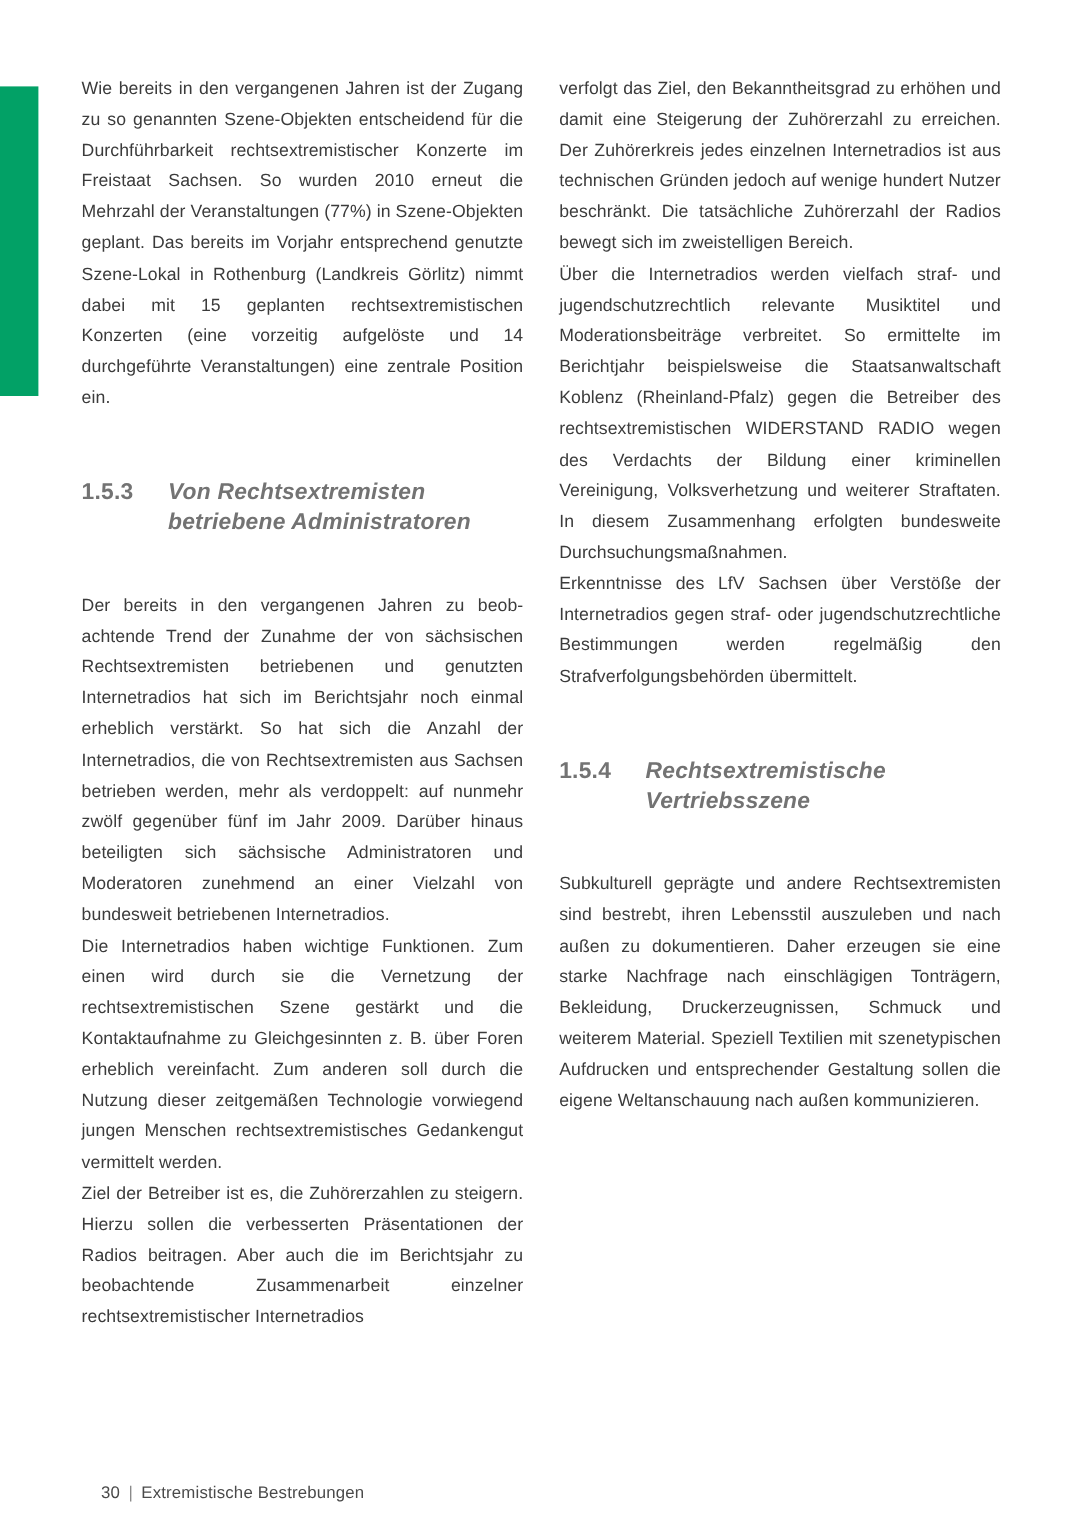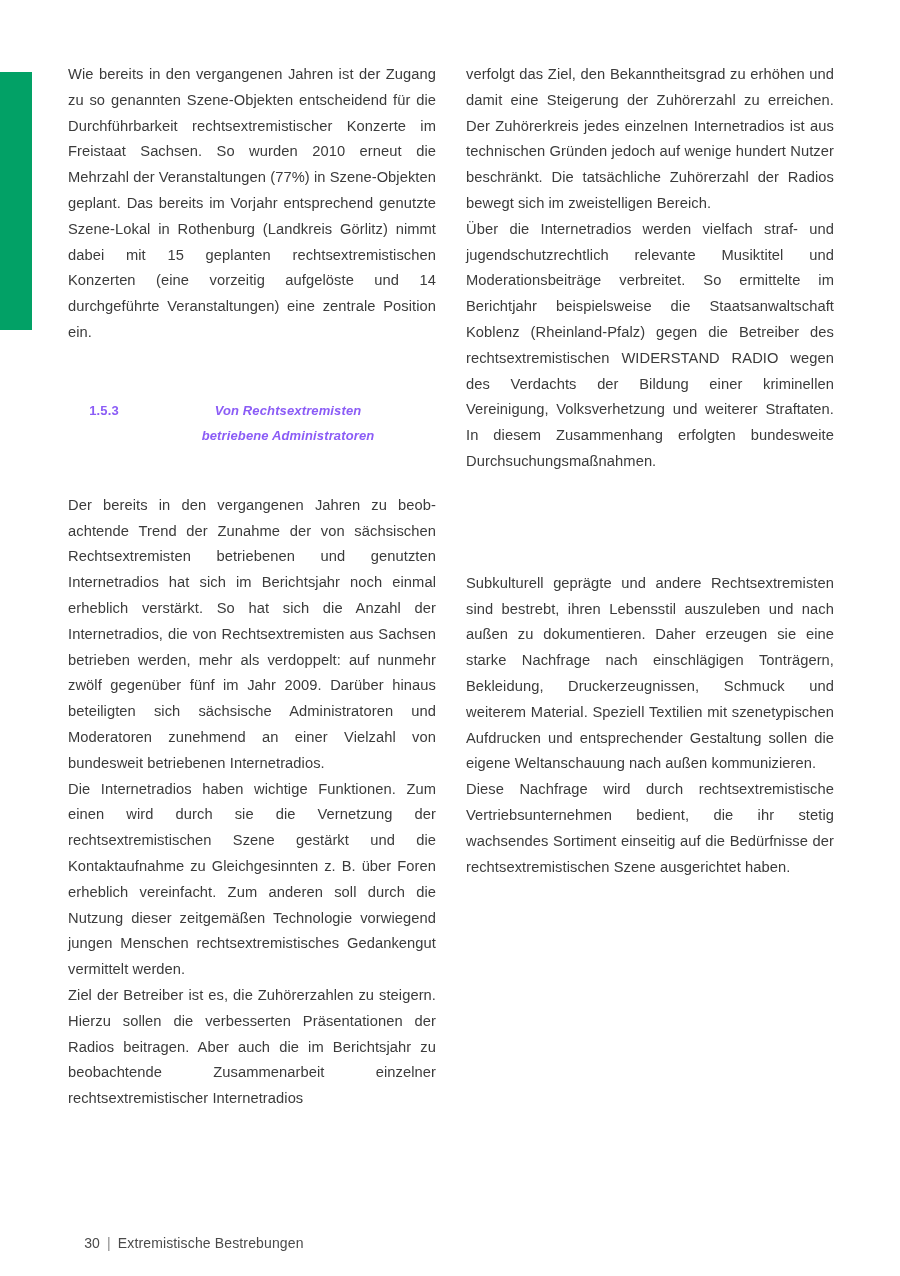--- a/index.html
+++ b/index.html
@@ -62,26 +62,25 @@
 
   p.body-text + p.body-text {
     margin-top: 0;
   }
   .gap-md { height: 44px; }
   .gap-lg { height: 52px; }
 
   
   .heading {
     display: flex;
-    color: #8b5cf6;
-    font-size: 13px;
+    color: #737373;
+    font-size: 19px;
     line-height: 25.5px;
     font-weight: 700;
     letter-spacing: 0.01em;
-    text-align: center;
   }
   .heading .num {
     width: 72px;
     flex: 0 0 72px;
   }
   .heading .title {
     flex: 1 1 auto;
   }
   .heading .title span {
     display: block;
@@ -135,29 +134,36 @@
       <p class="body-text">Ziel der Betreiber ist es, die Zuhörerzahlen zu steigern. Hierzu sollen die verbesserten Präsen­tationen der Radios beitragen. Aber auch die im Berichtsjahr zu beobachtende Zusammenarbeit einzelner rechtsextremistischer Internetradios</p>
 
     </div>
 
     <div class="col col-right">
 
       <p class="body-text">verfolgt das Ziel, den Bekanntheitsgrad zu erhö­hen und damit eine Steigerung der Zuhörerzahl zu erreichen. Der Zuhörerkreis jedes einzelnen Internetradios ist aus technischen Gründen je­doch auf wenige hundert Nutzer beschränkt. Die tatsächliche Zuhörerzahl der Radios bewegt sich im zweistelligen Bereich.</p>
 
       <p class="body-text">Über die Internetradios werden vielfach straf- und jugendschutzrechtlich relevante Musiktitel und Moderationsbeiträge verbreitet. So ermit­telte im Berichtjahr beispielsweise die Staatsan­waltschaft Koblenz (Rheinland-Pfalz) gegen die Betreiber des rechtsextremistischen WIDER­STAND RADIO wegen des Verdachts der Bildung einer kriminellen Vereinigung, Volksverhetzung und weiterer Straftaten. In diesem Zusammen­hang erfolgten bundesweite Durchsuchungs­maßnahmen.</p>
 
+      <p class="body-text">Erkenntnisse des LfV Sachsen über Verstöße der Internetradios gegen straf- oder jugendschutz­rechtliche Bestimmungen werden regelmäßig den Strafverfolgungsbehörden übermittelt.</p>
 
       <div class="gap-lg"></div>
 
+      <div class="heading">
+        <div class="num">1.5.4</div>
+        <div class="title">
+          <span>Rechtsextremistische</span>
+          <span>Vertriebsszene</span>
+        </div>
+      </div>
 
       <div class="gap-md"></div>
 
       <p class="body-text">Subkulturell geprägte und andere Rechtsextre­misten sind bestrebt, ihren Lebensstil auszuleben und nach außen zu dokumentieren. Daher erzeu­gen sie eine starke Nachfrage nach einschlägi­gen Tonträgern, Bekleidung, Druckerzeugnissen, Schmuck und weiterem Material. Speziell Texti­lien mit szenetypischen Aufdrucken und ent­sprechender Gestaltung sollen die eigene Welt­anschauung nach außen kommunizieren.</p>
 
-      <p class="body-text">Diese Nachfrage wird durch rechtsextremistische Vertriebsunternehmen bedient, die ihr stetig wachsendes Sortiment einseitig auf die Bedürf­nisse der rechtsextremistischen Szene ausgerich­tet haben.</p>
 
     </div>
 
   </div>
 
   <div class="footer">
     <span>30</span><span class="sep">|</span><span>Extremistische Bestrebungen</span>
   </div>
 
 </div>

